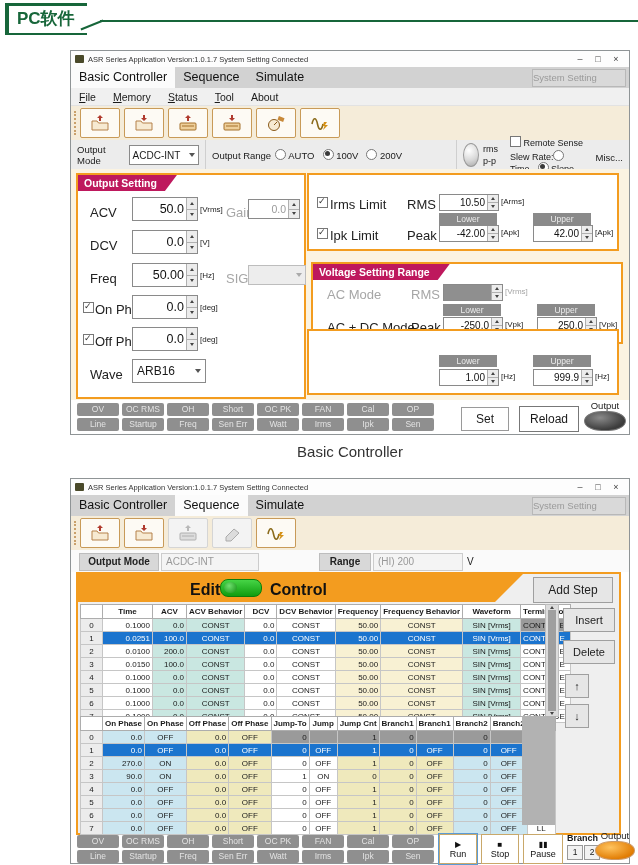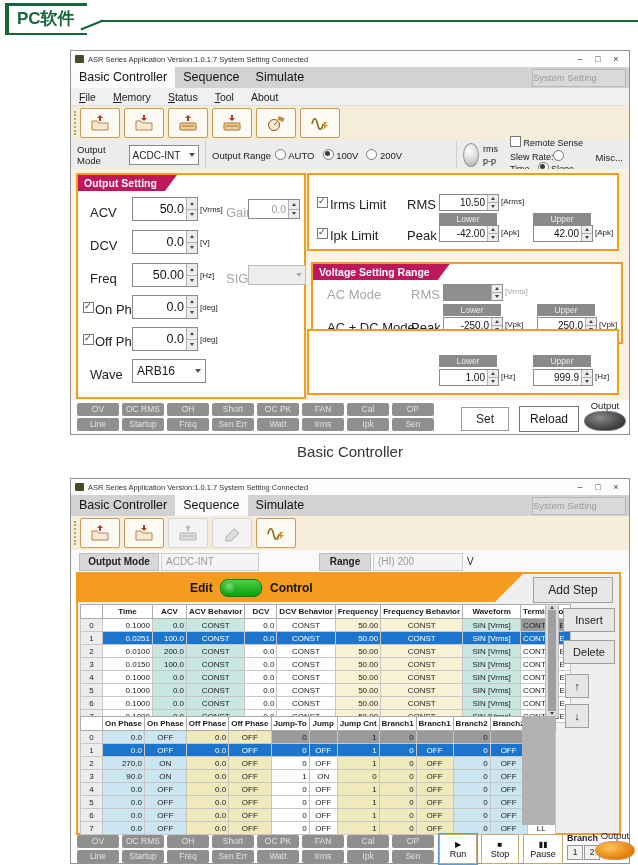--- a/index.html
+++ b/index.html
@@ -76,21 +76,21 @@
   .tog-dark{width:40px;height:18px;border-radius:50%/60%;background:radial-gradient(ellipse at 38% 32%,#8a8a8a,#3c3c3c 70%);border:1px solid #777;}
   .tog-orange{width:38px;height:17px;border-radius:50%/60%;background:radial-gradient(ellipse at 38% 32%,#ffc35e,#e07a00 75%);border:1px solid #c96;}
   
   .outrow2{height:22px;background:#fafafa;position:relative;}
   .chipbtn{position:absolute;height:16px;background:#d8d8d8;border:1px solid #bdbdbd;font-size:10px;font-weight:bold;text-align:center;line-height:16px;color:#222;}
   .valbox{position:absolute;height:16px;background:#f4f4f4;border:1px solid #cccccc;font-size:10px;color:#999;line-height:16px;padding-left:4px;}
   .vtext{position:absolute;font-size:10px;color:#222;}
   .frame{position:absolute;left:5px;top:93px;width:541px;height:259px;border:2px solid #f39c1f;background:#efefef;}
   .fband{position:absolute;left:0;top:0;height:28px;width:445px;background:#f39c1f;
          clip-path:polygon(0 0,100% 0,calc(100% - 28px) 100%,0 100%);}
-  .editlab{position:absolute;font-size:12px;font-weight:bold;color:#111;}
+  .editlab{position:absolute;font-size:16px;font-weight:bold;color:#111;}
   .tog-green{position:absolute;width:40px;height:16px;border-radius:8px;background:linear-gradient(#46d446,#0f9c0f);
              border:1px solid #0b7d0b;}
   .tog-green::after{content:'';position:absolute;left:3px;top:2px;width:13px;height:11px;border-radius:50%;
              background:radial-gradient(circle at 40% 35%,#6fe06f,#128f12);}
   .gbtn{position:absolute;background:#e6e6e6;border:1px solid #9f9f9f;font-size:11px;display:flex;align-items:center;justify-content:center;color:#222;}
   table{border-collapse:collapse;table-layout:fixed;background:#fff;}
   th,td{border:1px solid #c6c6c6;font-size:8px;height:12px;padding:0 2px;overflow:hidden;white-space:nowrap;}
   th{font-weight:bold;height:13px;background:#ffffff;border-color:#adadad;}
   td.rh{background:#ececec;text-align:center;}
   .c-teal{background:#c9e7e1;} .c-cream{background:#f8f1d3;} .c-blue{background:#cbe6f0;} .c-yel{background:#efe9bc;} .c-w{background:#fff;}

